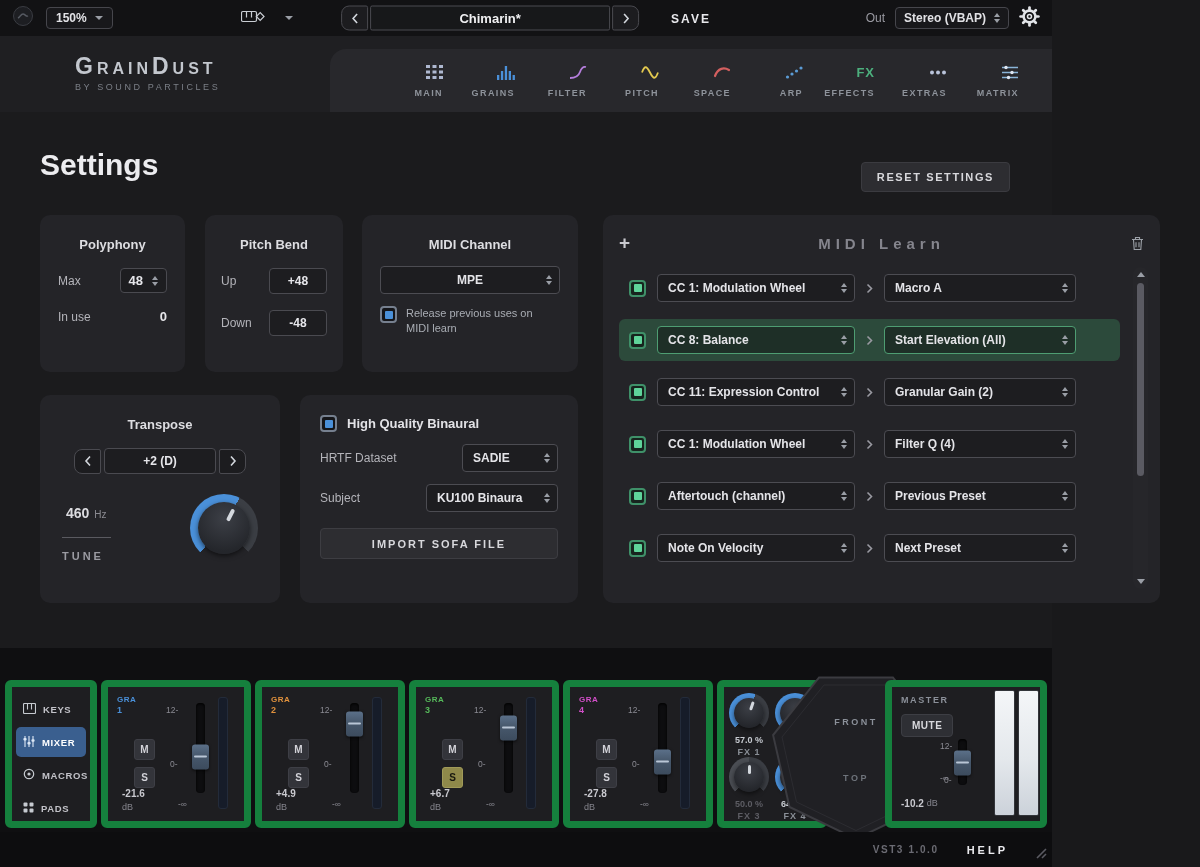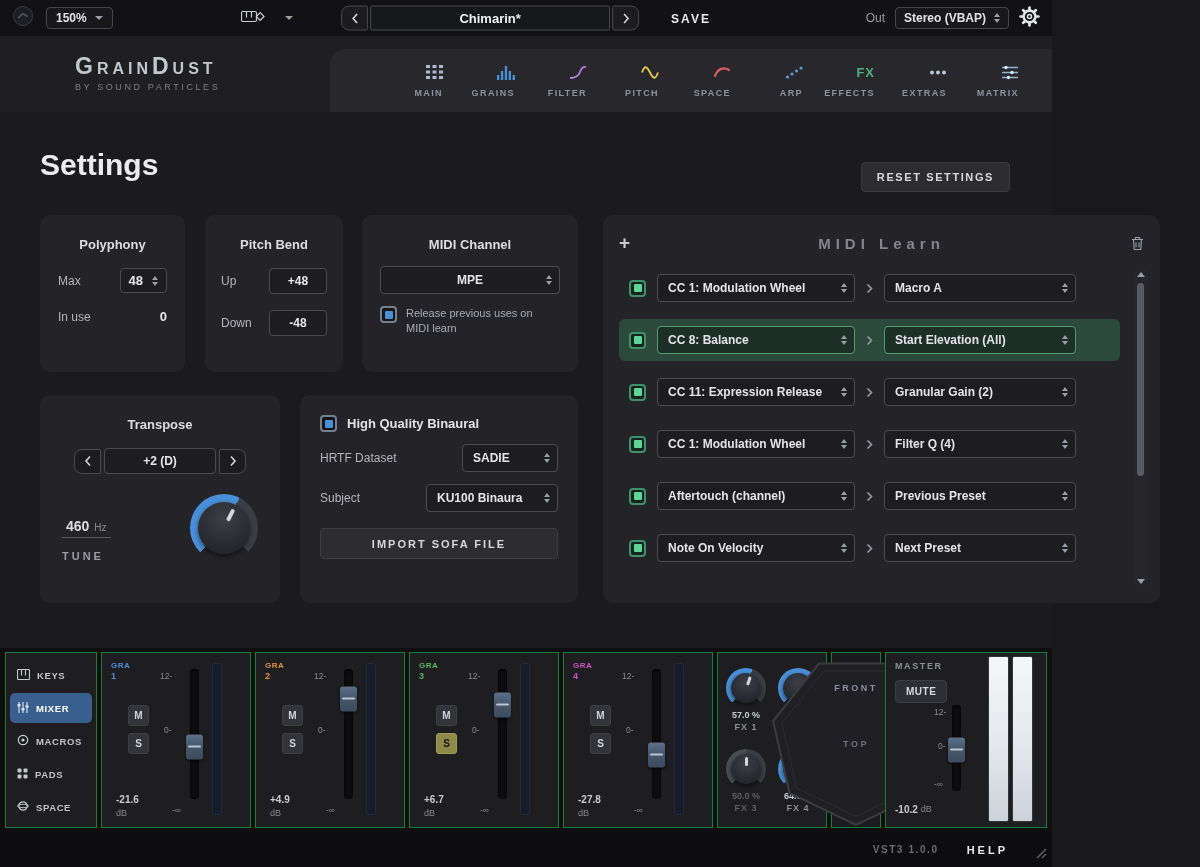--- a/index.html
+++ b/index.html
@@ -59,21 +59,21 @@
   .cb { width:17px; height:17px; flex:0 0 17px; border:2px solid #76808f; border-radius:4px; background:#141519; display:flex; align-items:center; justify-content:center; cursor:pointer; }
   .cb .cb-in { width:8px; height:8px; border-radius:1px; background:#4a90d9; }
   .cb.green { border-color:#3f9169; background:#17241e; }
   .cb.green .cb-in { background:#5fd49a; }
   .cb-label { font-size:11px; line-height:1.35; color:#a9adb4; }
 
   
   .tr-nav { display:flex; align-items:center; justify-content:center; gap:3px; margin-top:16px; }
   .tr-valbox { width:112px; }
   .tune-area { display:flex; align-items:flex-end; justify-content:space-between; margin-top:20px; padding:0 2px; }
-  .tune-num-row { display:flex; align-items:flex-end; gap:5px; border-bottom:1px solid #5a5a60; padding:0 4px 3px; }
+  .tune-num-row { display:flex; align-items:flex-end; gap:5px; border-bottom:1px solid #5a5a60; padding:0 4px 16px; }
   .tune-num { font-size:14px; color:#dcdce0; font-weight:bold; }
   .tune-unit { font-size:10px; color:#8b8b92; padding-bottom:1px; }
   .tune-label { margin-top:12px; font-size:11px; letter-spacing:3px; color:#9b9ba2; font-weight:bold; }
 
   
   .knob-ring { border-radius:50%; display:flex; align-items:center; justify-content:center;
     background:conic-gradient(from 225deg, var(--arc,#4a90d9) 0deg, var(--arc,#4a90d9) calc(var(--p,50)*2.7deg), #3b3e44 calc(var(--p,50)*2.7deg) 270deg, transparent 270deg 360deg); }
   .knob-core { border-radius:50%; background:radial-gradient(circle at 50% 32%, #3c3f46, #24262b 75%); position:relative; box-shadow:0 2px 5px rgba(0,0,0,.55); }
   .knob-sm { width:40px; height:40px; }
   .knob-sm .knob-core { width:30px; height:30px; }
@@ -101,21 +101,21 @@
   .ml-row.selected .select { border-color:#4e9d72; background:#1e2f27; }
   .src-select { width:198px; }
   .tgt-select { width:192px; }
   .ml-chev { display:flex; align-items:center; }
   .ml-scroll { position:absolute; right:12px; top:52px; bottom:14px; width:15px; background:#26262a; border-radius:8px; display:flex; flex-direction:column; align-items:center; padding:5px 0; }
   .ml-scroll .tri-up,.ml-scroll .tri-down { border-left-width:4.5px; border-right-width:4.5px; border-top-width:5px; border-bottom-width:5px; cursor:pointer; }
   .ml-thumb { width:7px; flex:0 0 auto; height:62%; margin-top:6px; background:#5a5a62; border-radius:4px; cursor:pointer; }
 
   
   .mixer { position:absolute; top:648px; left:0; right:0; height:184px; background:#0f0f11; display:flex; gap:4px; padding:4px 5px; }
-  .panel { background:#1e1e21; border:1px solid #15803d; border-radius:0; }
+  .panel { background:#1e1e21; border:7px solid #15803d; border-radius:6px;margin-top:28px; }
   .nav-panel { width:92px; padding:7px 4px; }
   .mx-nav-item { display:flex; align-items:center; gap:7px; padding:6px 7px; margin-bottom:3px; border-radius:5px; cursor:pointer; }
   .mx-nav-item .nv-label { font-size:9.5px; font-weight:bold; letter-spacing:0.6px; color:#c2c2c8; }
   .mx-nav-item.active { background:#3a5f8f; }
   .mx-nav-item.active .nv-label { color:#ffffff; }
   .strip { width:150px; position:relative; }
   .strip-id { position:absolute; left:9px; top:8px; display:flex; flex-direction:column; line-height:1.25; }
   .gname { font-size:8px; font-weight:bold; letter-spacing:0.5px; }
   .gnum { font-size:9px; font-weight:bold; }
   .ms { position:absolute; left:26px; top:52px; display:flex; flex-direction:column; gap:7px; }
@@ -514,21 +514,21 @@
                 <span class="tri-down"></span>
               </span>
             </div>
         </div>
 
         <div class="ml-row">
           <span class="cb green">
               <span class="cb-in"></span>
             </span>
           <div class="select src-select">
-              <span>CC 11: Expression Release</span>
+              <span>CC 11: Expression Control</span>
               <span class="chevs">
                 <span class="tri-up"></span>
                 <span class="tri-down"></span>
               </span>
             </div>
           <span class="ml-chev">
               <svg width="7" height="11" viewBox="0 0 7 11">
                 <path d="M1.5 1.5L5.5 5.5L1.5 9.5" stroke="#9a9aa2" stroke-width="1.6" fill="none"></path>
               </svg>
             </span>

